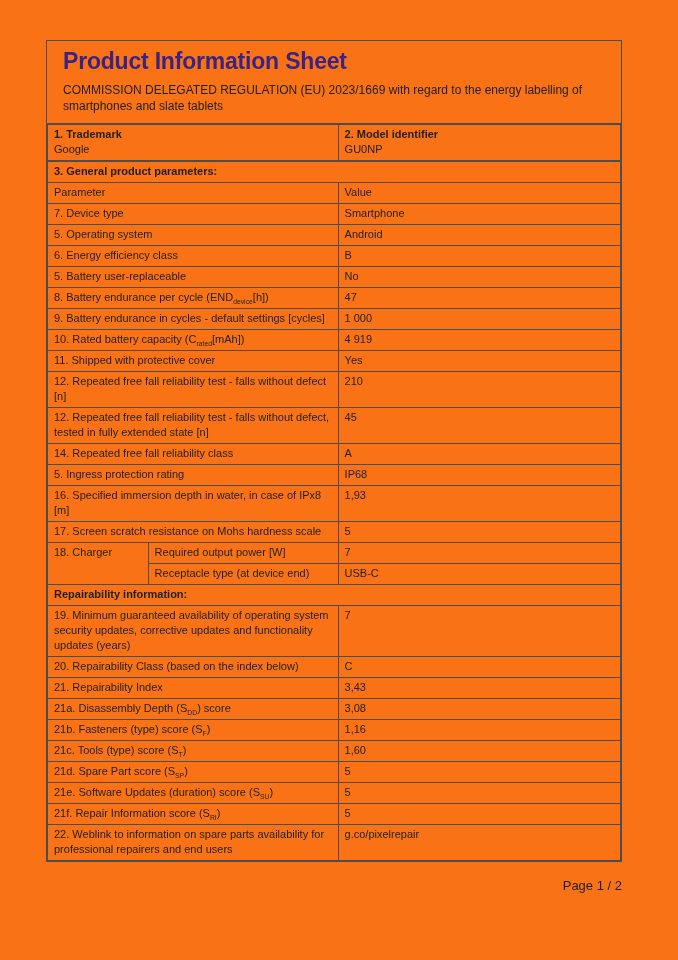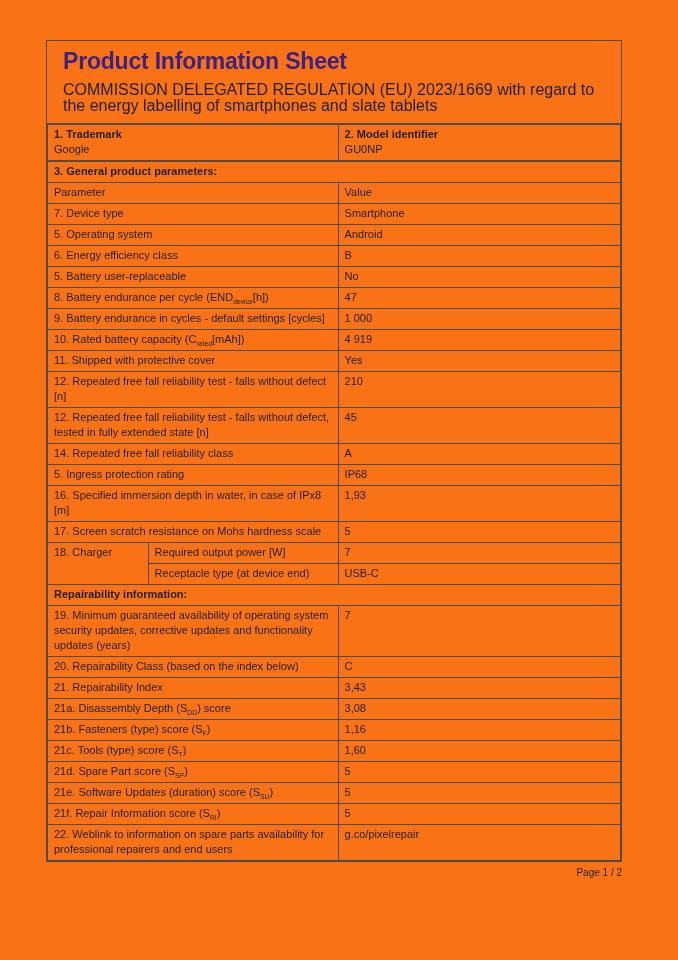--- a/index.html
+++ b/index.html
@@ -26,21 +26,21 @@
   }
   .doc-title {
     font-size: 23px;
     font-weight: 700;
     color: #3b2383;
     letter-spacing: -0.2px;
     line-height: 30px;
   }
   .doc-subtitle {
     margin-top: 6px;
-    font-size: 16px;
+    font-size: 12px;
     line-height: 16px;
     color: #1f1f1f;
     max-width: 548px;
   }
   table.pis {
     width: 100%;
     border-collapse: collapse;
     font-size: 11px;
     line-height: 15px;
   }
@@ -53,22 +53,22 @@
   tr.row-identity td { border-top-width: 2px; border-bottom-width: 2px; }
   td.section-header { font-weight: 700; }
   td.indent-label { padding-left: 22px; }
   td.indent-value { padding-left: 16px; margin-left: 11px; }
   sub { font-size: 0.62em; line-height: 0; }
   .cell-2line .line1 { font-weight: 700; }
   .footer {
     width: 576px;
     margin-left: 46px;
     text-align: right;
-    font-size: 10px;
-    padding-top: 5px;
+    font-size: 13px;
+    padding-top: 16px;
     color: #1f1f1f;
   }
 </style>
 </head>
 <body>
 
 <div class="page">
   <div class="sheet">
 
     <div class="sheet-header">

